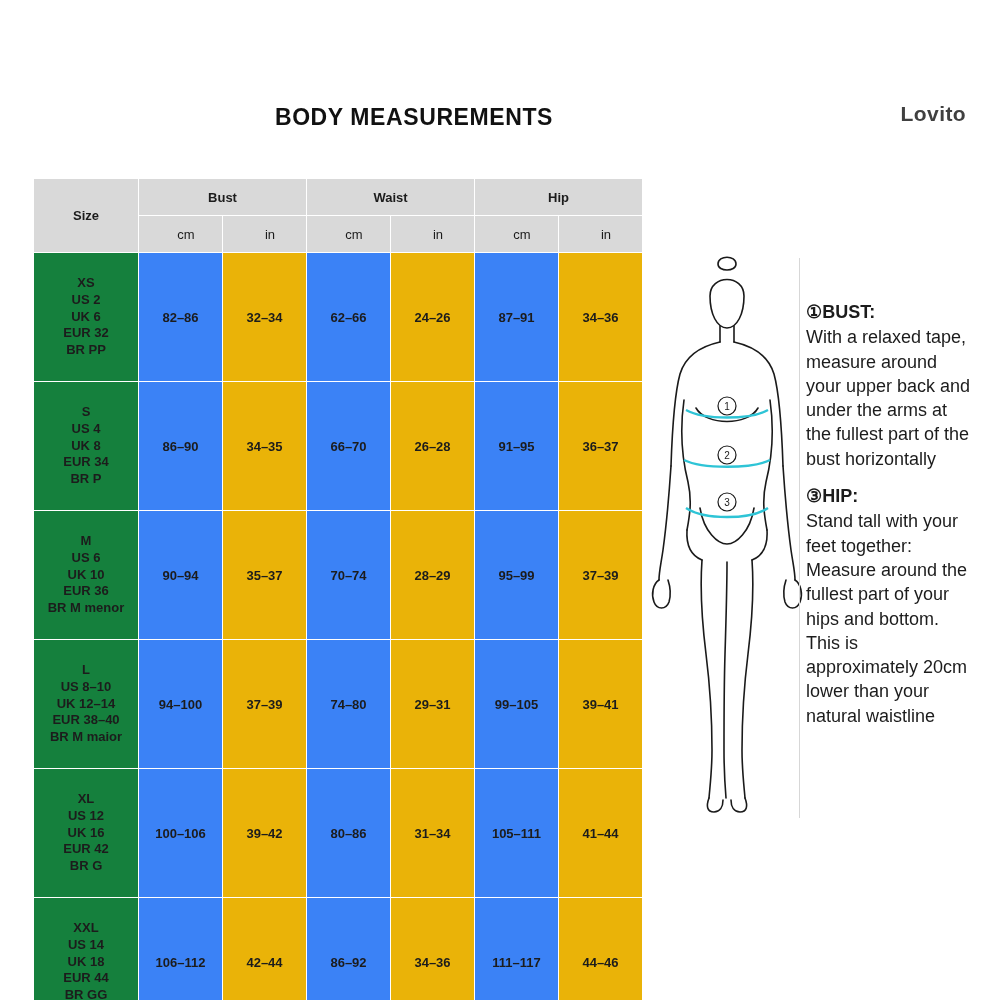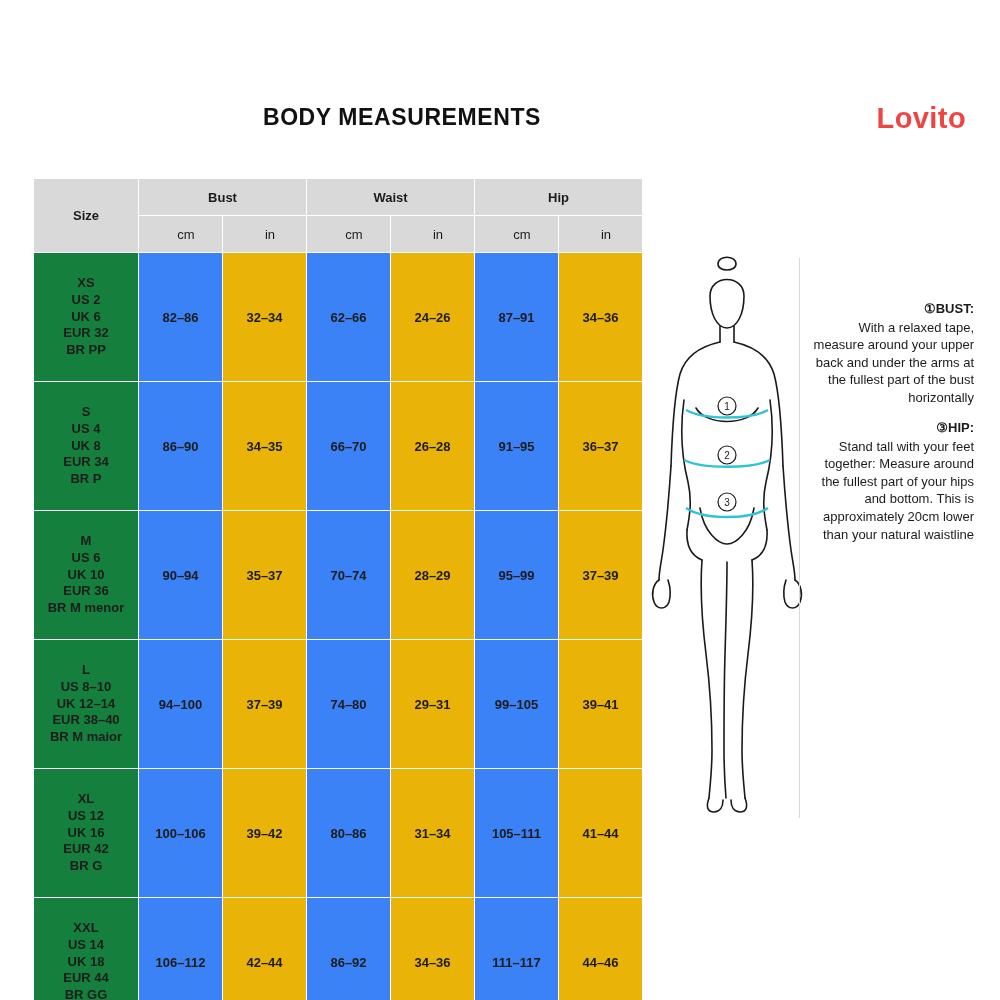--- a/index.html
+++ b/index.html
@@ -13,36 +13,36 @@
     font-family: "Liberation Sans", sans-serif;
     color: #1a1a1a;
     position: relative;
     overflow: hidden;
   }
 
   
   .page-title {
     position: absolute;
     top: 104px;
-    left: 0;
+    left: 12px;
     width: 804px;
     text-align: center;
     font-size: 23px;
     font-weight: bold;
     letter-spacing: 0.6px;
     color: #111111;
   }
   .brand {
     position: absolute;
     top: 102px;
     right: 34px;
-    font-size: 29px;
+    font-size: 21px;
     font-weight: bold;
     letter-spacing: 0.4px;
-    color: #ef4444;
+    color: #404040;
   }
 
   
   .size-table {
     position: absolute;
     left: 33px;
     top: 178px;
     border-collapse: collapse;
     table-layout: fixed;
   }
@@ -100,24 +100,23 @@
     width: 175px;
     height: 580px;
   }
 
   
   .instructions {
     position: absolute;
     left: 806px;
     top: 300px;
     width: 168px;
-    font-size: 13px;
+    font-size: 18px;
     line-height: 1.35;
     color: #1c1c1c;
-    text-align: right;
   }
   .instructions .blk { margin-bottom: 13px; }
   .instructions .blk:last-child { margin-bottom: 16px; }
   .instructions .lbl {
     font-weight: bold;
     display: block;
     margin-bottom: 1px;
   }
   .instructions .body { display: block; }
 

